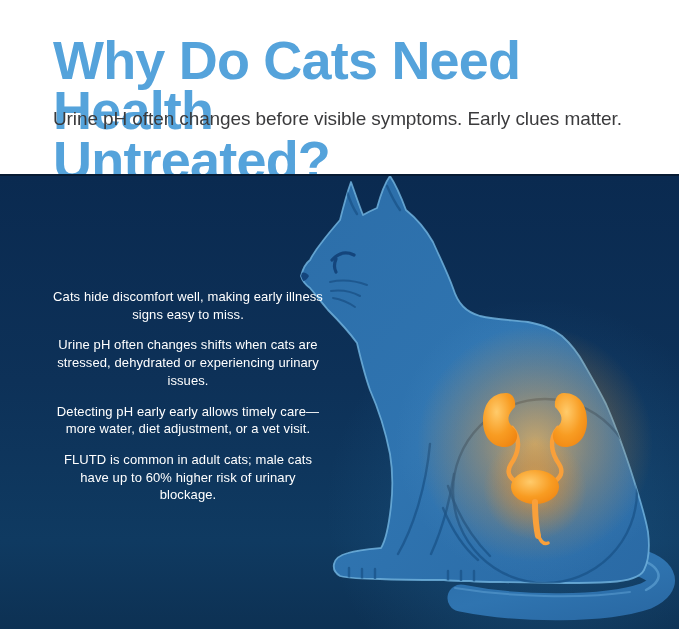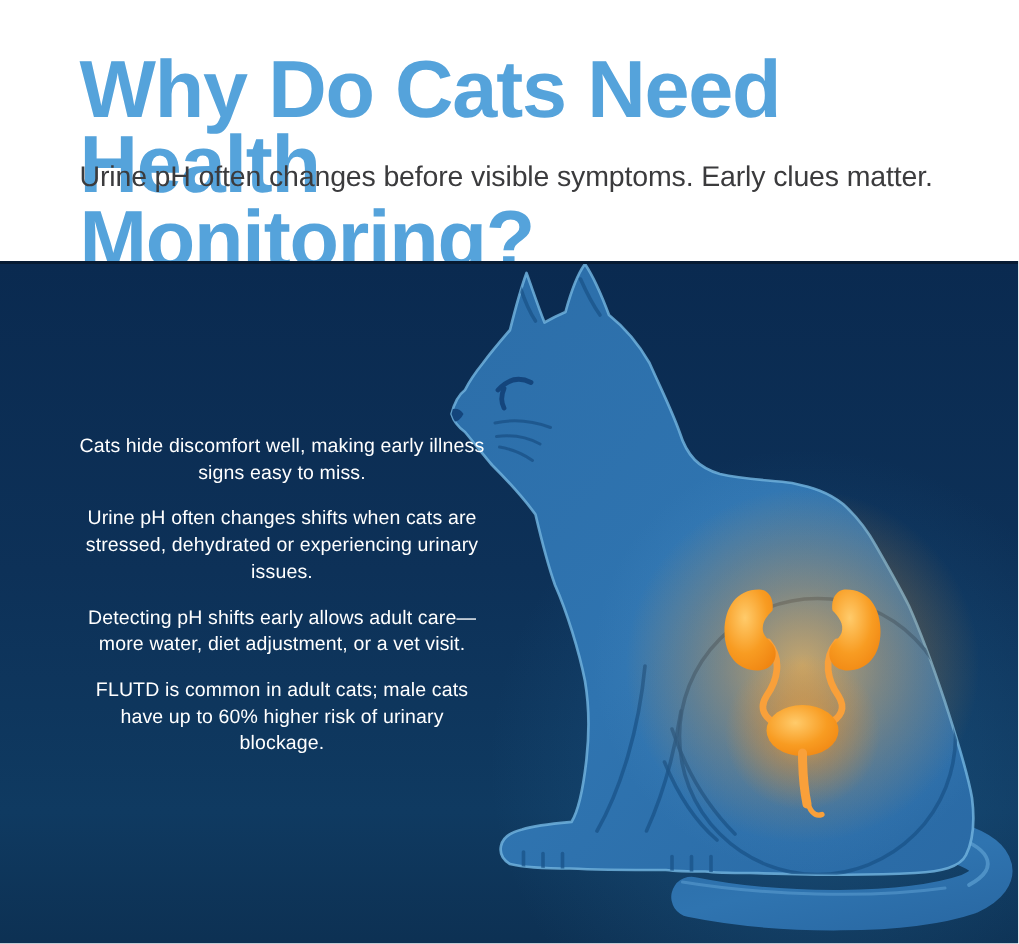--- a/index.html
+++ b/index.html
@@ -37,21 +37,21 @@
   }
 </style>
 </head>
 <body>
 
 <div class="poster">
 
   <div class="top-section">
     <h1 class="headline">
       <span>Why Do Cats Need Health</span>
-      <span>Monitoring?</span>
+      <span>Untreated?</span>
     </h1>
     <div class="subtitle">Urine pH often changes before visible symptoms. Early clues matter.</div>
   </div>
 
   <div class="panel">
 
     <svg width="679" height="453" viewBox="0 0 679 453">
       <defs>
         <linearGradient id="catBody" x1="0" y1="0" x2="1" y2="1">
           <stop offset="0" stop-color="#2c6ea9"></stop>
@@ -182,18 +182,18 @@
           <ellipse cx="535" cy="311" rx="24" ry="17" fill="url(#kidneyG)"></ellipse>
           <path d="M535,326 C535,340 536,350 538,360" fill="none" stroke="#f9a03a" stroke-width="6" stroke-linecap="round"></path>
           <path d="M538,356 C539,364 543,369 548,367" fill="none" stroke="#f9a03a" stroke-width="3.5" stroke-linecap="round"></path>
         </g>
       </g>
     </svg>
 
     <div class="info">
       <p>Cats hide discomfort well, making early illness signs easy to miss.</p>
       <p>Urine pH often changes shifts when cats are stressed, dehydrated or experiencing urinary issues.</p>
-      <p>Detecting pH shifts early allows adult care—more water, diet adjustment, or a vet visit.</p>
+      <p>Detecting pH early early allows timely care—more water, diet adjustment, or a vet visit.</p>
       <p>FLUTD is common in adult cats; male cats have up to 60% higher risk of urinary blockage.</p>
     </div>
   </div>
 
 </div>
 
 </body></html>

